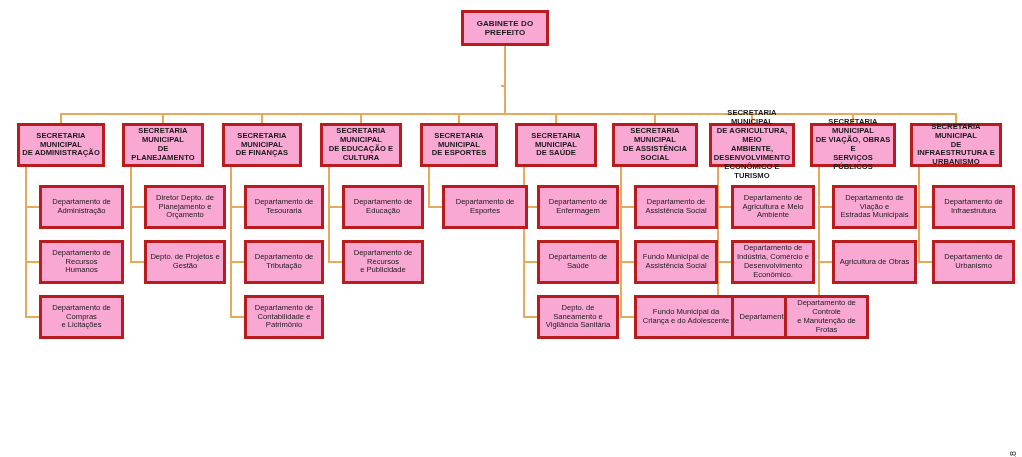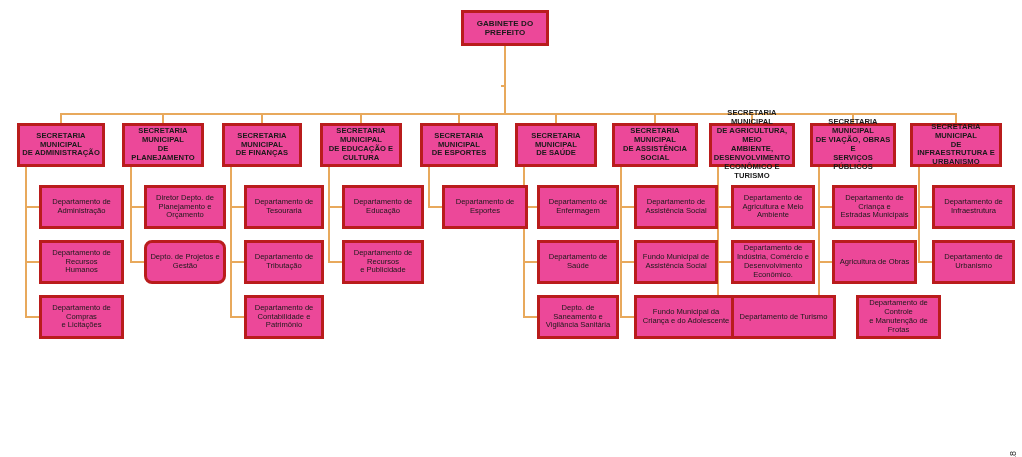--- a/index.html
+++ b/index.html
@@ -11,21 +11,21 @@
     position: relative;
     width: 1022px;
     height: 457px;
     background: #ffffff;
     font-family: "Liberation Sans", sans-serif;
     overflow: hidden;
   }
   .node {
     position: absolute;
     box-sizing: border-box;
-    background: #ec4899;
+    background: #f9a8d4;
     border: 4px solid #b91c1c;
     display: flex;
     align-items: center;
     justify-content: center;
     text-align: center;
     color: #1a1a1a;
     z-index: 3;
   }
   .node-label {
     display: block;
@@ -152,21 +152,21 @@
       </div>
       <div class="node sec-node" style="left:122px; top:123px; width:82px; height:44px;">
         <span class="node-label">SECRETARIA MUNICIPAL
 DE PLANEJAMENTO</span>
       </div>
       <div class="node dept-node" style="left:144px; top:185px; width:82px; height:44px;">
         <span class="node-label">Diretor Depto. de
 Planejamento e
 Orçamento</span>
       </div>
-      <div class="node dept-node" style="left:144px; top:240px; width:82px; height:44px;border-radius:8px;">
+      <div class="node dept-node" style="left:144px; top:240px; width:82px; height:44px;">
         <span class="node-label">Depto. de Projetos e
 Gestão</span>
       </div>
       <div class="node sec-node" style="left:222px; top:123px; width:80px; height:44px;">
         <span class="node-label">SECRETARIA MUNICIPAL
 DE FINANÇAS</span>
       </div>
       <div class="node dept-node" style="left:244px; top:185px; width:80px; height:44px;">
         <span class="node-label">Departamento de
 Tesouraria</span>
@@ -250,27 +250,27 @@
       </div>
       <div class="node dept-node" style="left:731px; top:295px; width:105px; height:44px;">
         <span class="node-label">Departamento de Turismo</span>
       </div>
       <div class="node sec-node" style="left:810px; top:123px; width:86px; height:44px;">
         <span class="node-label">SECRETARIA MUNICIPAL
 DE VIAÇÃO, OBRAS E
 SERVIÇOS PÚBLICOS</span>
       </div>
       <div class="node dept-node" style="left:832px; top:185px; width:85px; height:44px;">
-        <span class="node-label">Departamento de Criança e
+        <span class="node-label">Departamento de Viação e
 Estradas Municipais</span>
       </div>
       <div class="node dept-node" style="left:832px; top:240px; width:85px; height:44px;">
         <span class="node-label">Agricultura de Obras</span>
       </div>
-      <div class="node dept-node" style="left:856px; top:295px; width:85px; height:44px;">
+      <div class="node dept-node" style="left:784px; top:295px; width:85px; height:44px;">
         <span class="node-label">Departamento de Controle
 e Manutenção de Frotas</span>
       </div>
       <div class="node sec-node" style="left:910px; top:123px; width:92px; height:44px;">
         <span class="node-label">SECRETARIA MUNICIPAL
 DE INFRAESTRUTURA E
 URBANISMO</span>
       </div>
       <div class="node dept-node" style="left:932px; top:185px; width:83px; height:44px;">
         <span class="node-label">Departamento de

